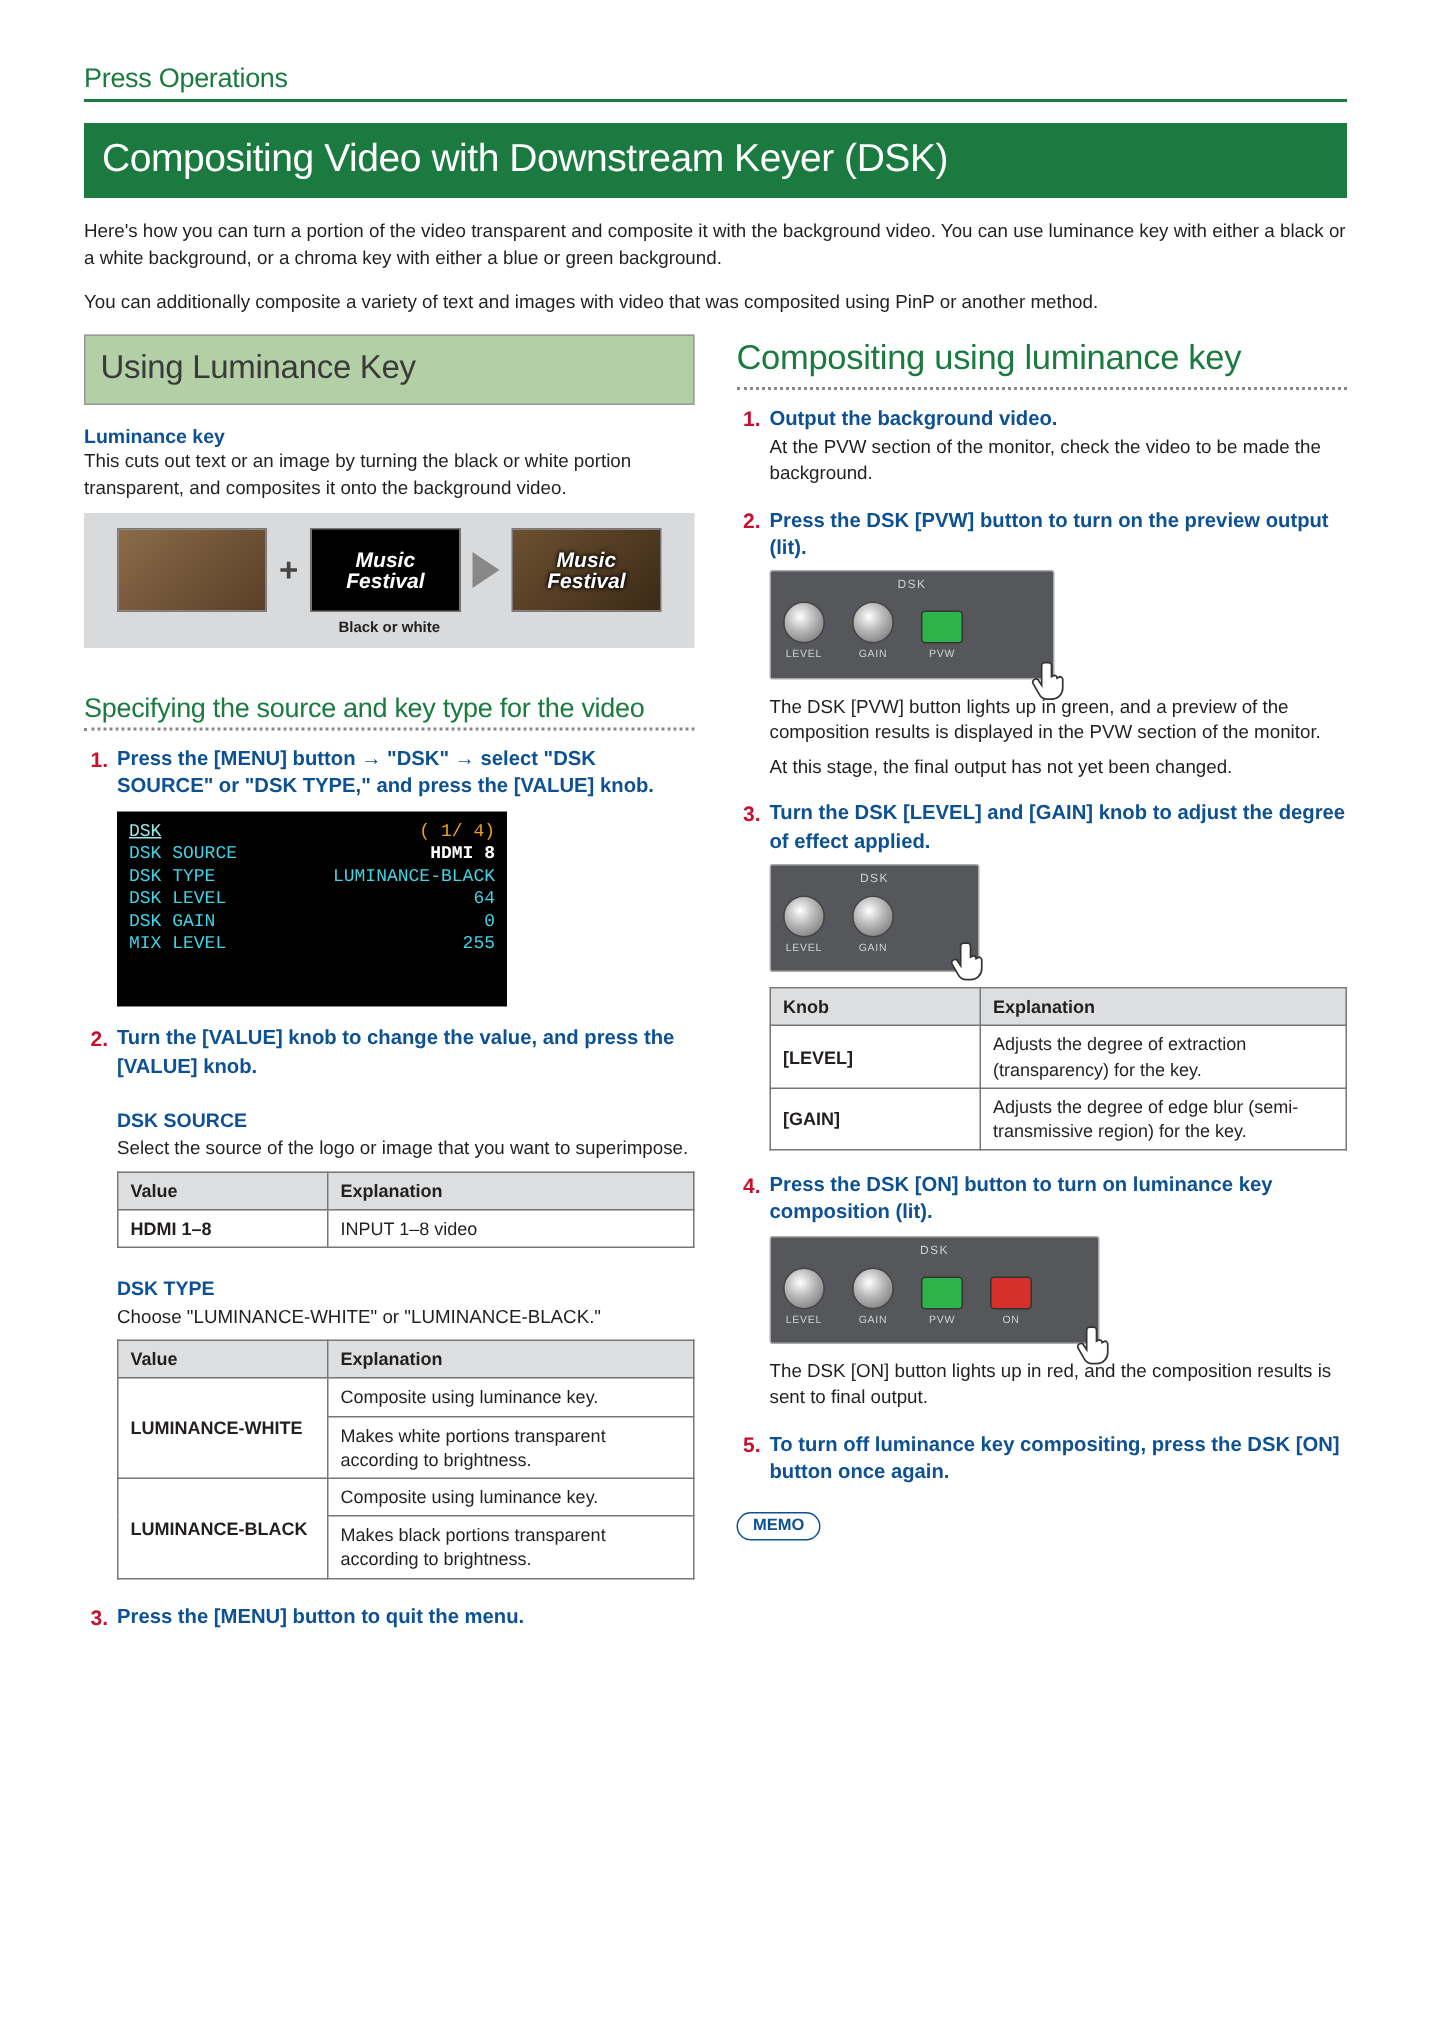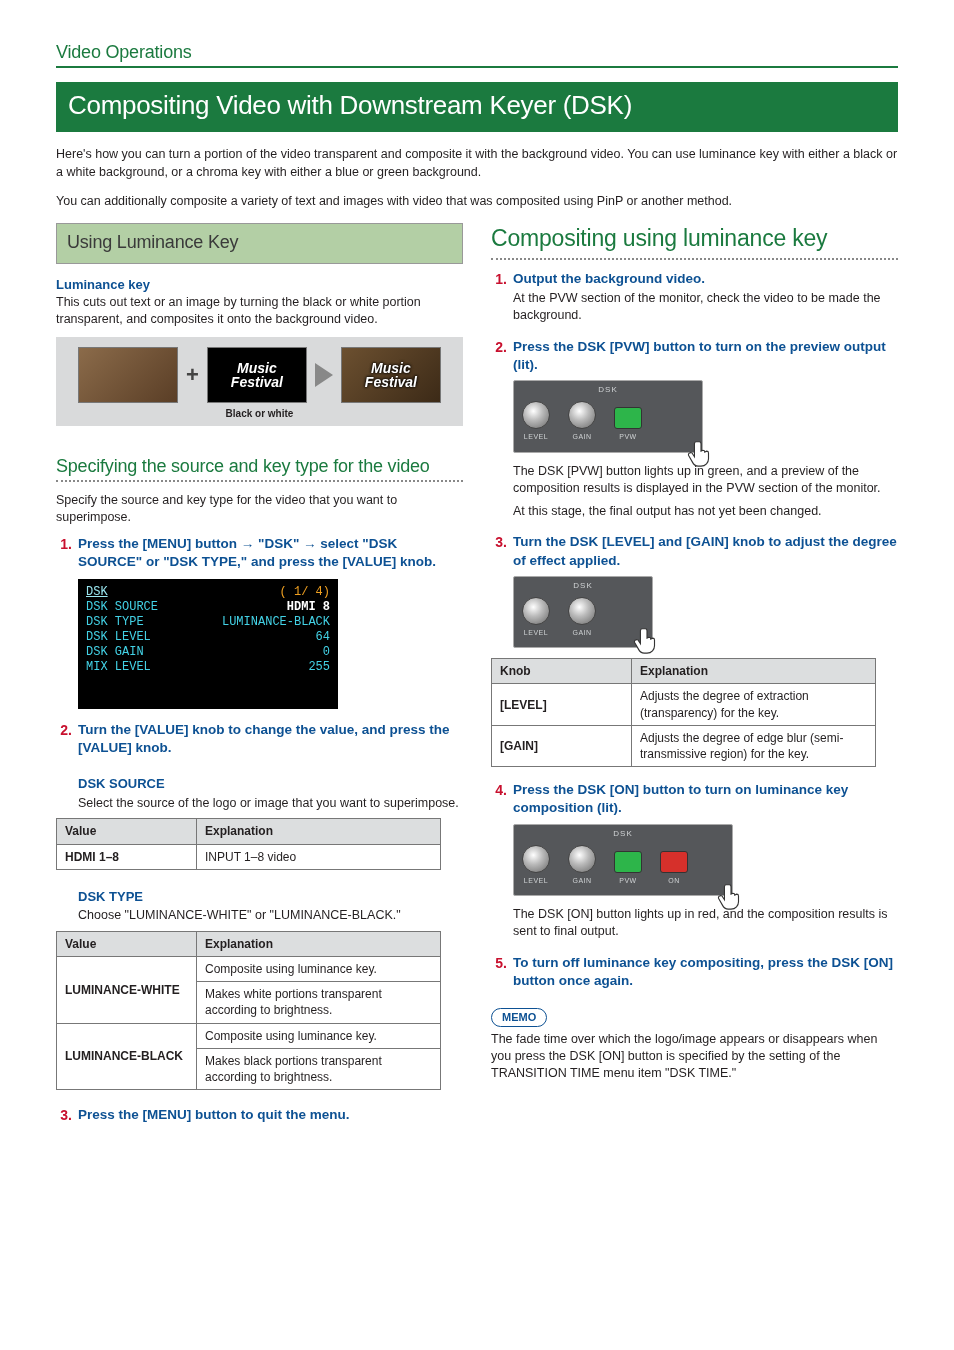--- a/index.html
+++ b/index.html
@@ -31,21 +31,21 @@
     letter-spacing: -0.3px;
   }
   .intro { margin-bottom: 10px; }
   .intro p { margin-bottom: 12px; line-height: 1.4; }
   .cols { display: flex; gap: 28px; }
   .col { flex: 1 1 50%; min-width: 0; }
   .h2-box {
     background: #b3cfa5;
     color: #3a3a3a;
     border: 1px solid #999;
-    font-size: 18px;
+    font-size: 22px;
     font-weight: 400;
     padding: 6px 10px 9px 10px;
     margin-bottom: 12px;
     letter-spacing: -0.2px;
   }
   .h2-plain {
     color: #1b7a3f;
     font-size: 23px;
     font-weight: 400;
     margin-bottom: 4px;
@@ -132,20 +132,21 @@
     font-size: 13px;
     margin-top: 18px;
     margin-bottom: 2px;
     margin-left: 22px;
   }
   .sub-desc { margin-left: 22px; margin-bottom: 6px; }
 
   table.data {
     border-collapse: collapse;
     width: calc(100% - 22px);
+    margin-left: 22px;
     margin-top: 4px;
     margin-bottom: 10px;
     font-size: 12px;
   }
   table.data th, table.data td {
     border: 1px solid #777;
     padding: 4px 8px;
     text-align: left;
     vertical-align: middle;
   }
@@ -203,21 +204,21 @@
     font-weight: 700;
     font-size: 15px;
   }
   .page-wrap { position: relative; min-height: 1350px; }
   p { line-height: 1.4; }
 </style>
 </head>
 <body>
 <div class="page-wrap">
 
-<div class="breadcrumb">Video Operations</div>
+<div class="breadcrumb">Press Operations</div>
 
 <div class="h1-banner">Compositing Video with Downstream Keyer (DSK)</div>
 
 <div class="intro">
   <p>Here's how you can turn a portion of the video transparent and composite it with the background video. You can use luminance key with either a black or a white background, or a chroma key with either a blue or green background.</p>
   <p>You can additionally composite a variety of text and images with video that was composited using PinP or another method.</p>
 </div>
 
 <div class="cols">
 
@@ -239,21 +240,20 @@
         <div class="thumb-final">
           <div class="mf">Music</div>
           <div class="mf">Festival</div>
         </div>
       </div>
       <div class="cap-small">Black or white</div>
     </div>
 
     <div class="h3-green">Specifying the source and key type for the video</div>
     <hr class="dotted">
-    <p>Specify the source and key type for the video that you want to superimpose.</p>
 
     <div class="step">
       <div class="step-num">1.</div>
       <div class="step-body">
         <div class="step-title">
           <span>Press the [MENU] button </span><span class="arrow">→</span><span> "DSK" </span><span class="arrow">→</span><span> select "DSK SOURCE" or "DSK TYPE," and press the [VALUE] knob.</span>
         </div>
       </div>
     </div>
 
@@ -453,18 +453,17 @@
 
     
     <div class="step" style="margin-top:14px;">
       <div class="step-num">5.</div>
       <div class="step-body">
         <div class="step-title">To turn off luminance key compositing, press the DSK [ON] button once again.</div>
       </div>
     </div>
 
     <div class="memo">MEMO</div>
-    <p class="memo-text">The fade time over which the logo/image appears or disappears when you press the DSK [ON] button is specified by the setting of the TRANSITION TIME menu item "DSK TIME."</p>
   </div>
 </div>
 
 <div class="page-num">22</div>
 </div>
 
 </body></html>

